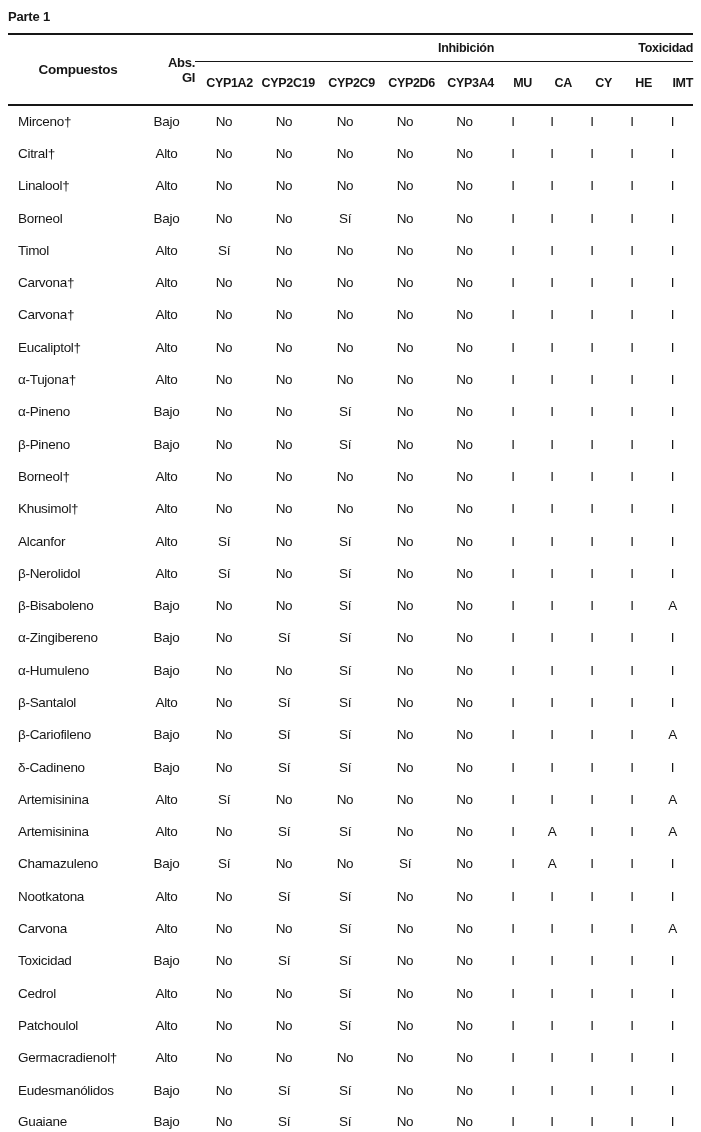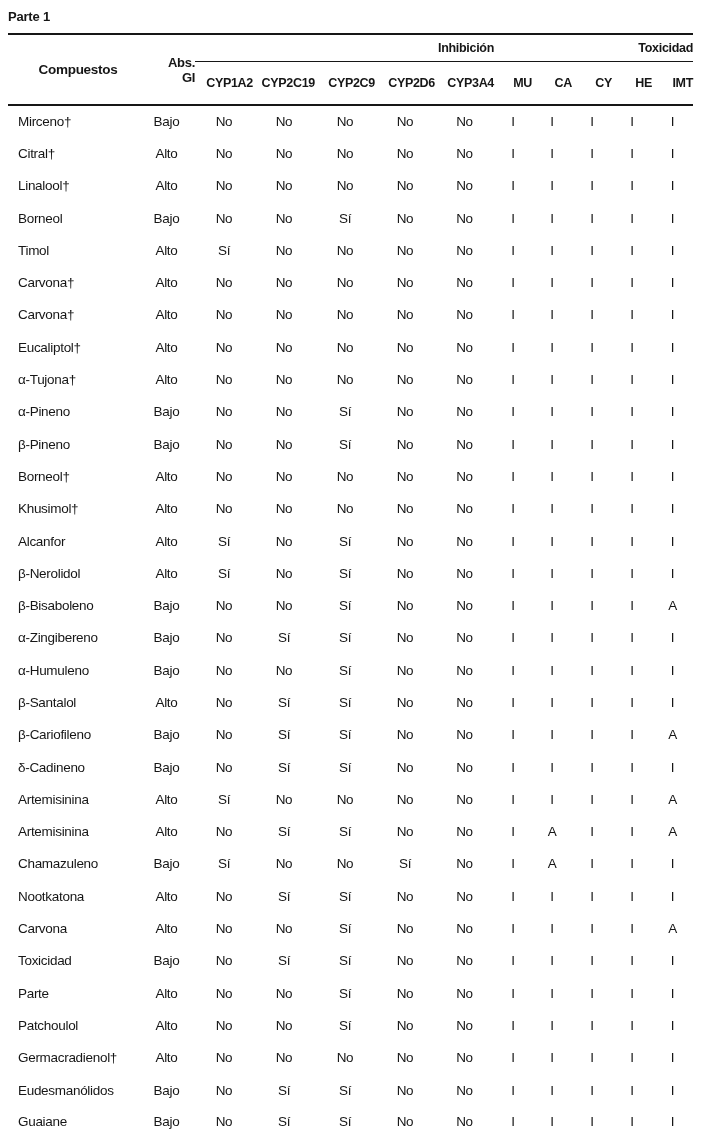--- a/index.html
+++ b/index.html
@@ -477,21 +477,21 @@
           <td>Sí</td>
           <td>No</td>
           <td>No</td>
           <td>I</td>
           <td>I</td>
           <td>I</td>
           <td>I</td>
           <td>I</td>
         </tr>
         <tr>
-          <td class="c-name">Parte</td>
+          <td class="c-name">Cedrol</td>
           <td>Alto</td>
           <td>No</td>
           <td>No</td>
           <td>Sí</td>
           <td>No</td>
           <td>No</td>
           <td>I</td>
           <td>I</td>
           <td>I</td>
           <td>I</td>

